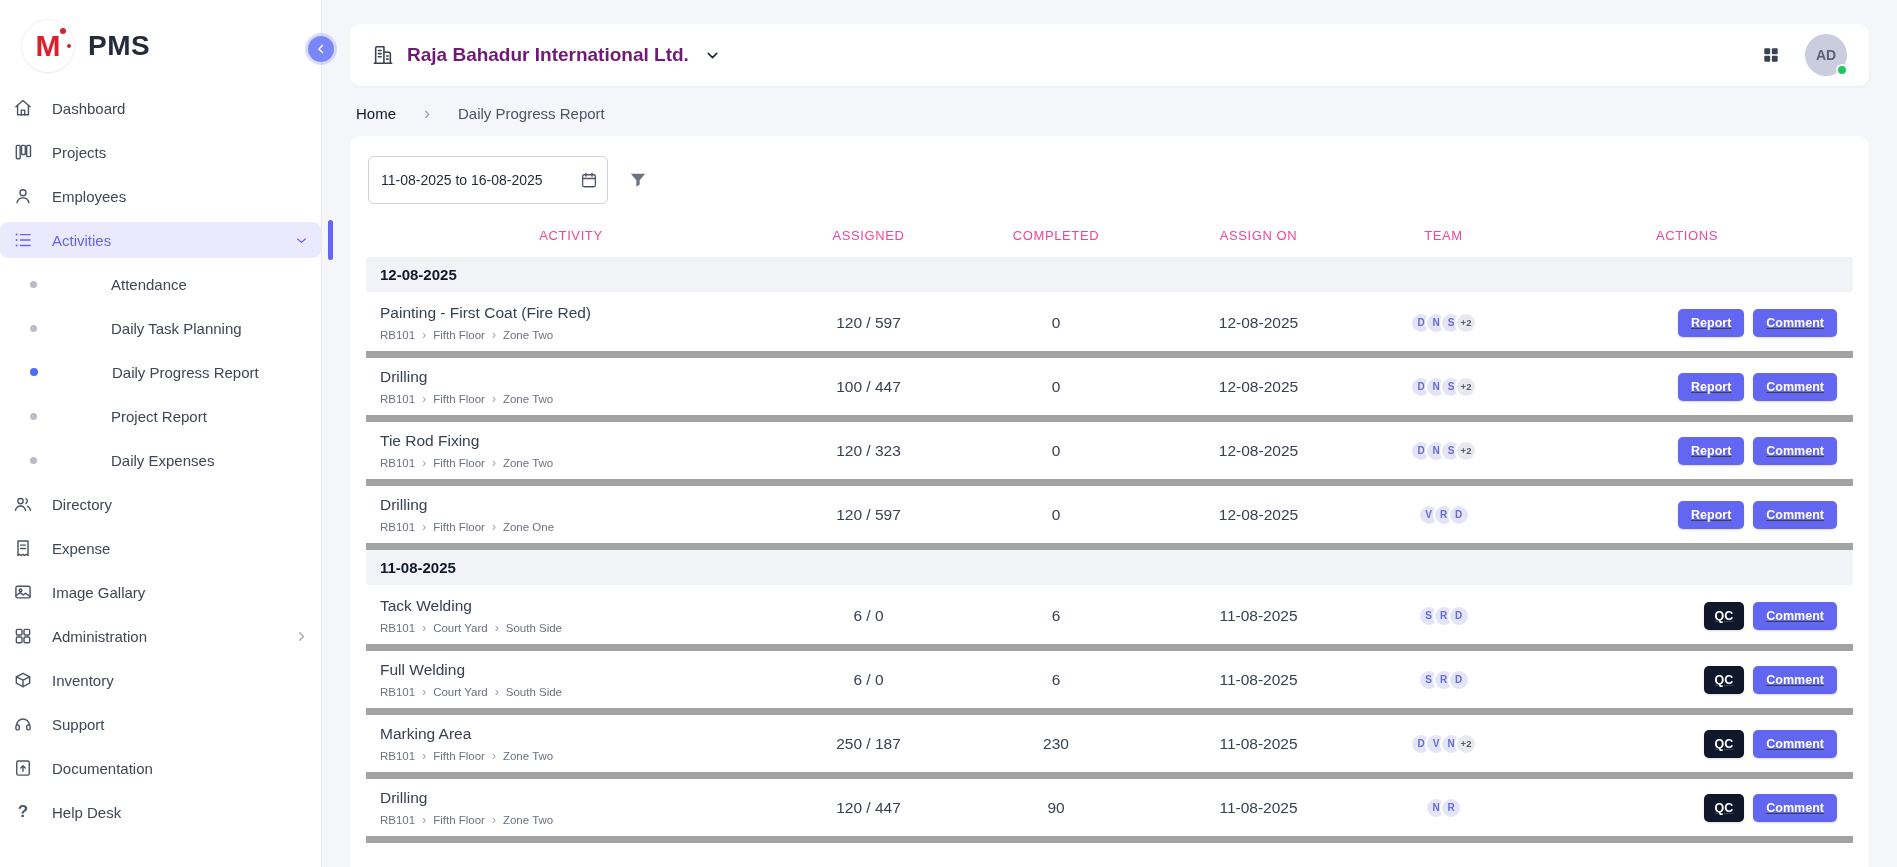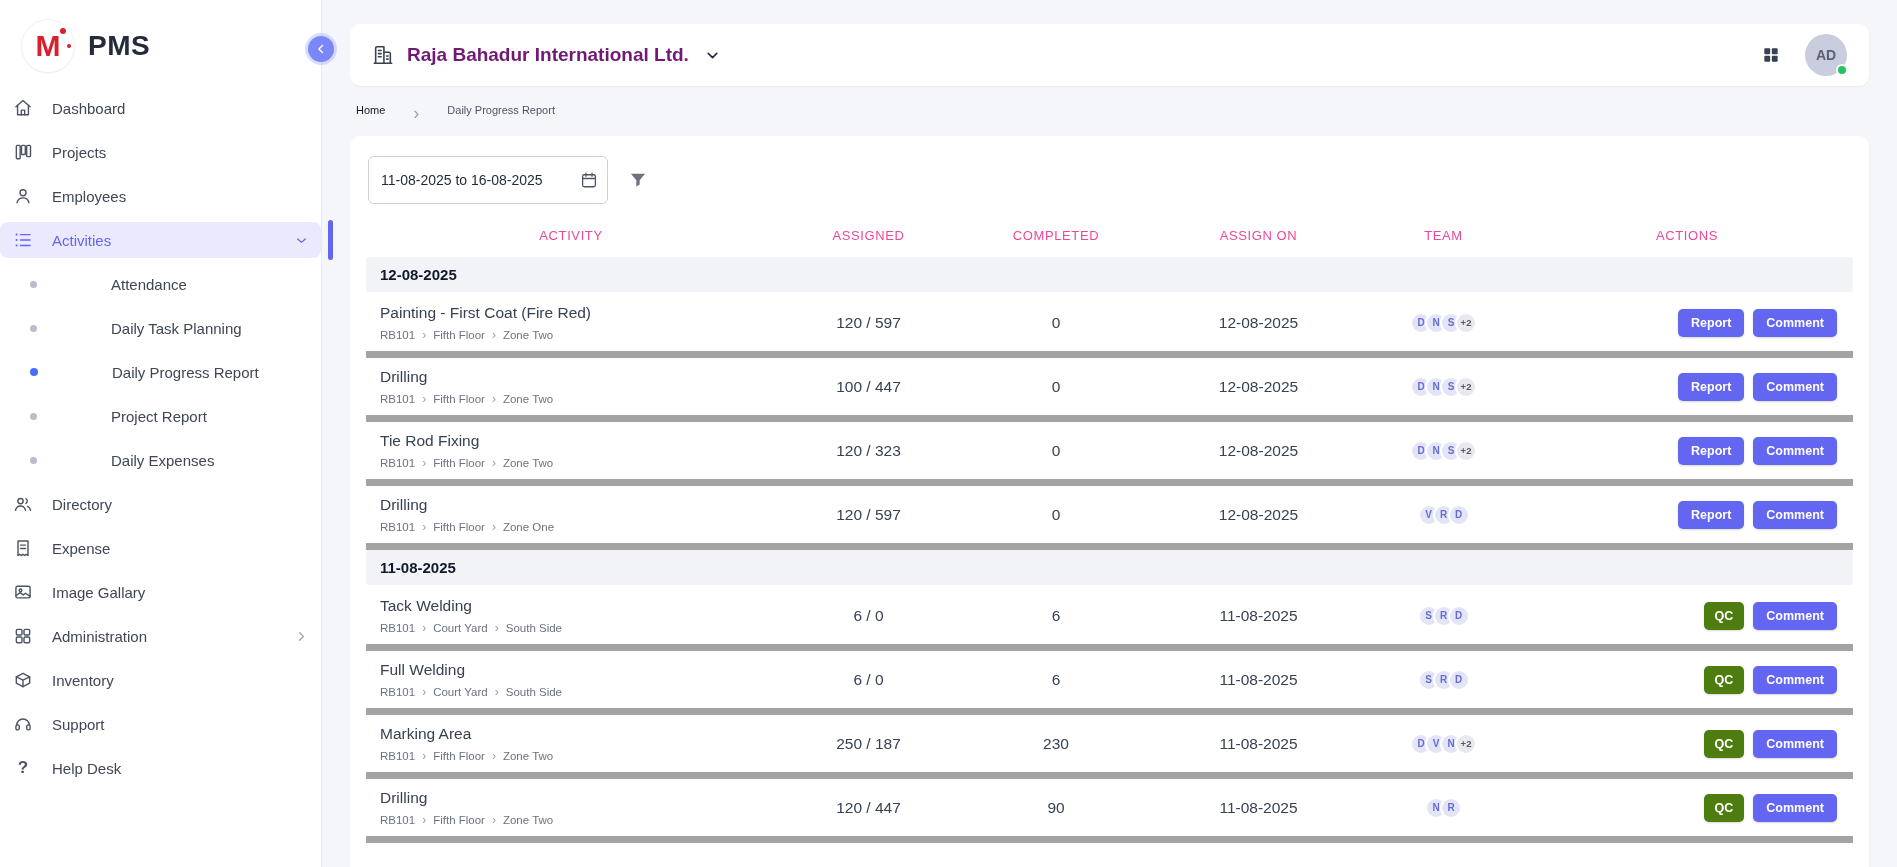--- a/index.html
+++ b/index.html
@@ -57,21 +57,21 @@
   .company { display:flex; align-items:center; gap:13px; font-size:19px; font-weight:700; color:#701a75; cursor:pointer; }
   .company .b-ic { color:#374151; display:grid; place-items:center; }
   .company .c-chev { color:#1f2937; display:grid; place-items:center; margin-left:2px; }
   .topbar-right { display:flex; align-items:center; gap:24px; }
   .apps-btn { border:none; background:none; color:#374151; display:grid; place-items:center; cursor:pointer; }
   .avatar {
     width:42px; height:42px; border-radius:50%; background:#c9cdde; color:#5a6275;
     font-weight:700; font-size:14px; display:grid; place-items:center; position:relative; cursor:pointer;
   }
   .status-dot { position:absolute; bottom:0; right:-1px; width:12px; height:12px; background:#22c55e; border:2px solid #fff; border-radius:50%; }
-  .breadcrumb { display:flex; align-items:flex-start; gap:28px; margin:18px 6px 14px; font-size:11px; flex:none; }
+  .breadcrumb { display:flex; align-items:center; gap:28px; margin:18px 6px 14px; font-size:15px; flex:none; }
   .bc-home { color:#111827; cursor:pointer; }
   .bc-sep::before { content:"›"; color:#9ca3af; font-size:18px; line-height:1; }
   .bc-cur { color:#4b5563; }
   .content-card {
     background:#fff; border-radius:10px 10px 0 0; flex:1; overflow:hidden;
     padding:20px 16px 0; box-shadow:0 1px 2px rgba(16,24,40,.05);
   }
   .filter-row { display:flex; align-items:center; gap:20px; margin:0 2px 14px; }
   .date-input {
     width:240px; height:48px; border:1px solid #ccd0da; border-radius:6px; background:#fff;
@@ -91,28 +91,28 @@
   .psep::before { content:"›"; color:#9aa0aa; font-size:12px; line-height:1; }
   .num { text-align:center; font-size:15.5px; color:#374151; }
   .team { display:flex; justify-content:center; }
   .chip {
     width:22px; height:22px; border-radius:50%; background:#e3e5f6; color:#666dd6;
     font-size:10px; font-weight:700; display:grid; place-items:center;
     border:2px solid #fff; margin-left:-7px; cursor:default;
   }
   .chip:first-child { margin-left:0; }
   .chip.extra { background:#e8e9ef; color:#555b68; font-size:9.5px; }
-  .actions { display:flex; justify-content:flex-end; gap:9px; padding-right:16px; }
+  .actions { display:flex; justify-content:flex-end; gap:9px; padding-right:16px;text-decoration:underline; }
   .btn {
     border:none; border-radius:5px; color:#fff; font-size:12.5px; font-weight:600;
     padding:7px 13px; font-family:inherit; cursor:pointer;
     box-shadow:0 1px 2px rgba(0,0,0,.15);
   }
   .btn-indigo { background:#6366f1; }
-  .btn-amber  { background:#4d7c0f; padding:7px 11px; }
+  .btn-amber  { background:#0f172a; padding:7px 11px; }
   svg { display:block; }
 </style>
 </head>
 <body>
 
 <aside class="sidebar">
   <div class="logo-row">
     <div class="logo-mark">
         <span>M</span>
       </div>
@@ -245,20 +245,29 @@
     </li>
     <li class="mi">
       <span class="ic">
           <svg width="20" height="20" viewBox="0 0 24 24" fill="none" stroke="currentColor" stroke-width="1.7" stroke-linecap="round" stroke-linejoin="round">
             <path d="M4.5 13.5a7.5 7.5 0 0115 0"></path>
             <rect x="3.5" y="13" width="4" height="6" rx="1.6"></rect>
             <rect x="16.5" y="13" width="4" height="6" rx="1.6"></rect>
           </svg>
         </span>
       <span>Support</span>
+    </li>
+    <li class="mi">
+      <span class="ic">
+          <svg width="20" height="20" viewBox="0 0 24 24" fill="none" stroke="currentColor" stroke-width="1.7" stroke-linecap="round" stroke-linejoin="round">
+            <rect x="4.5" y="3.5" width="15" height="17" rx="2"></rect>
+            <path d="M12 16V9.5M9.3 12L12 9.3 14.7 12"></path>
+          </svg>
+        </span>
+      <span>Documentation</span>
     </li>
     <li class="mi">
       <span class="ic qmark">?</span>
       <span>Help Desk</span>
     </li>
   </ul>
 
   <button class="collapse-btn">
     <svg width="14" height="14" viewBox="0 0 24 24" fill="none" stroke="#fff" stroke-width="2.4" stroke-linecap="round" stroke-linejoin="round">
         <path d="M14.5 6l-6 6 6 6"></path>

